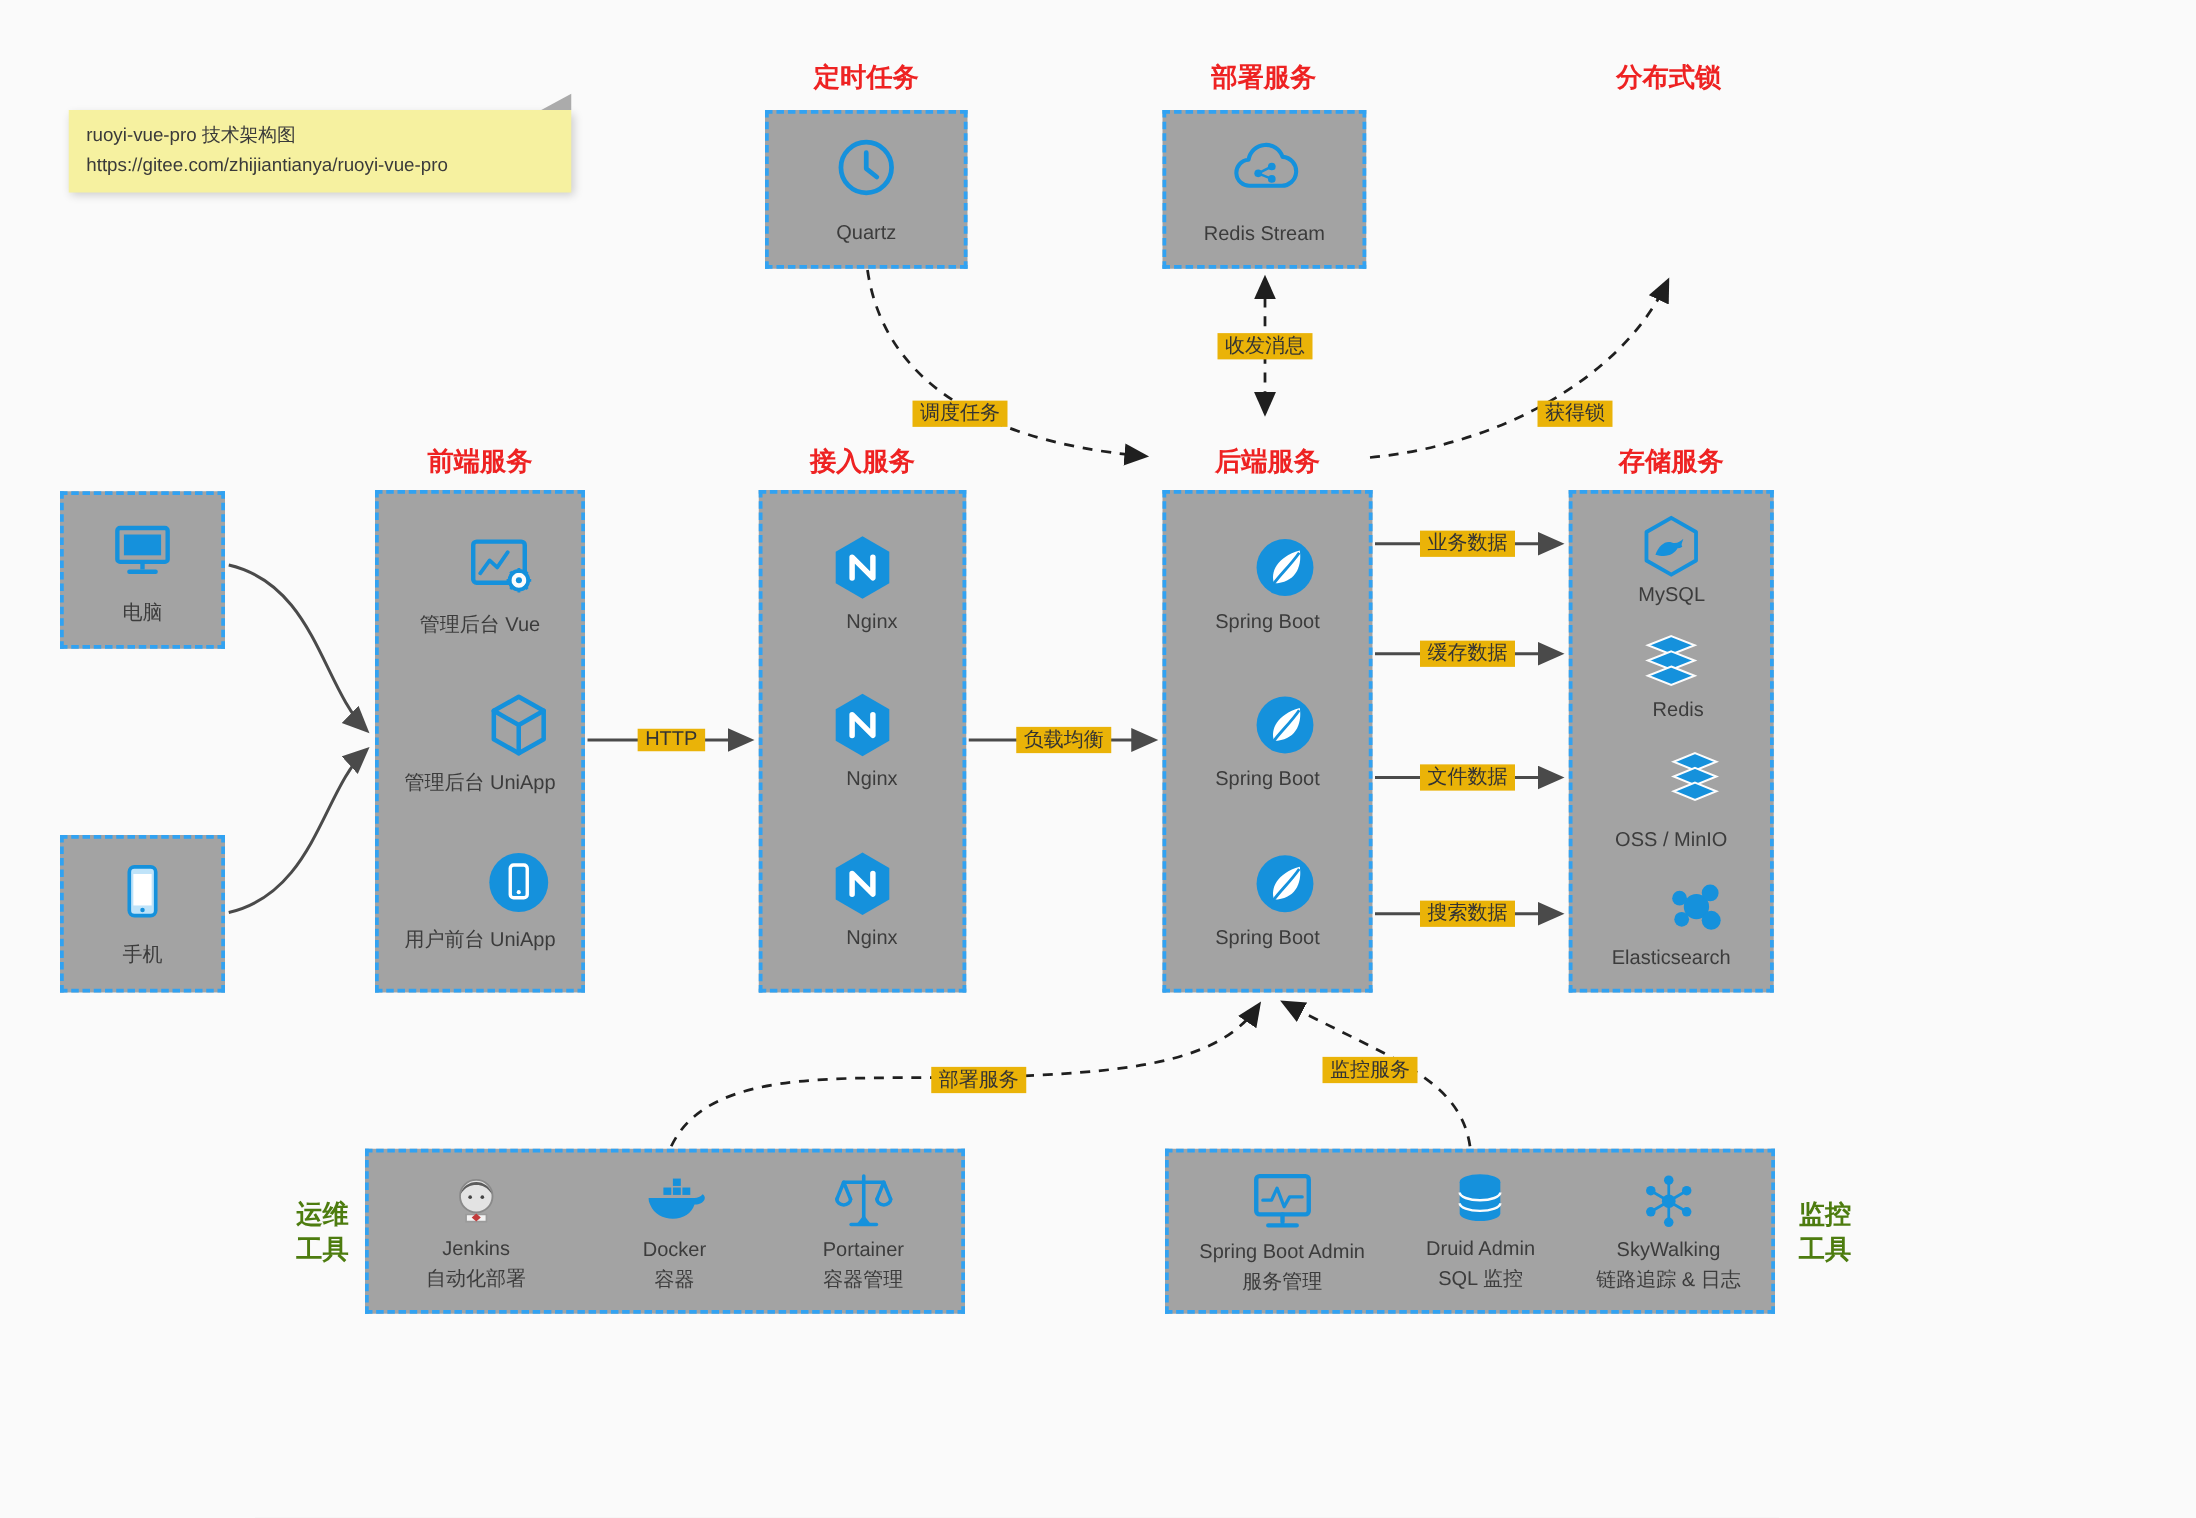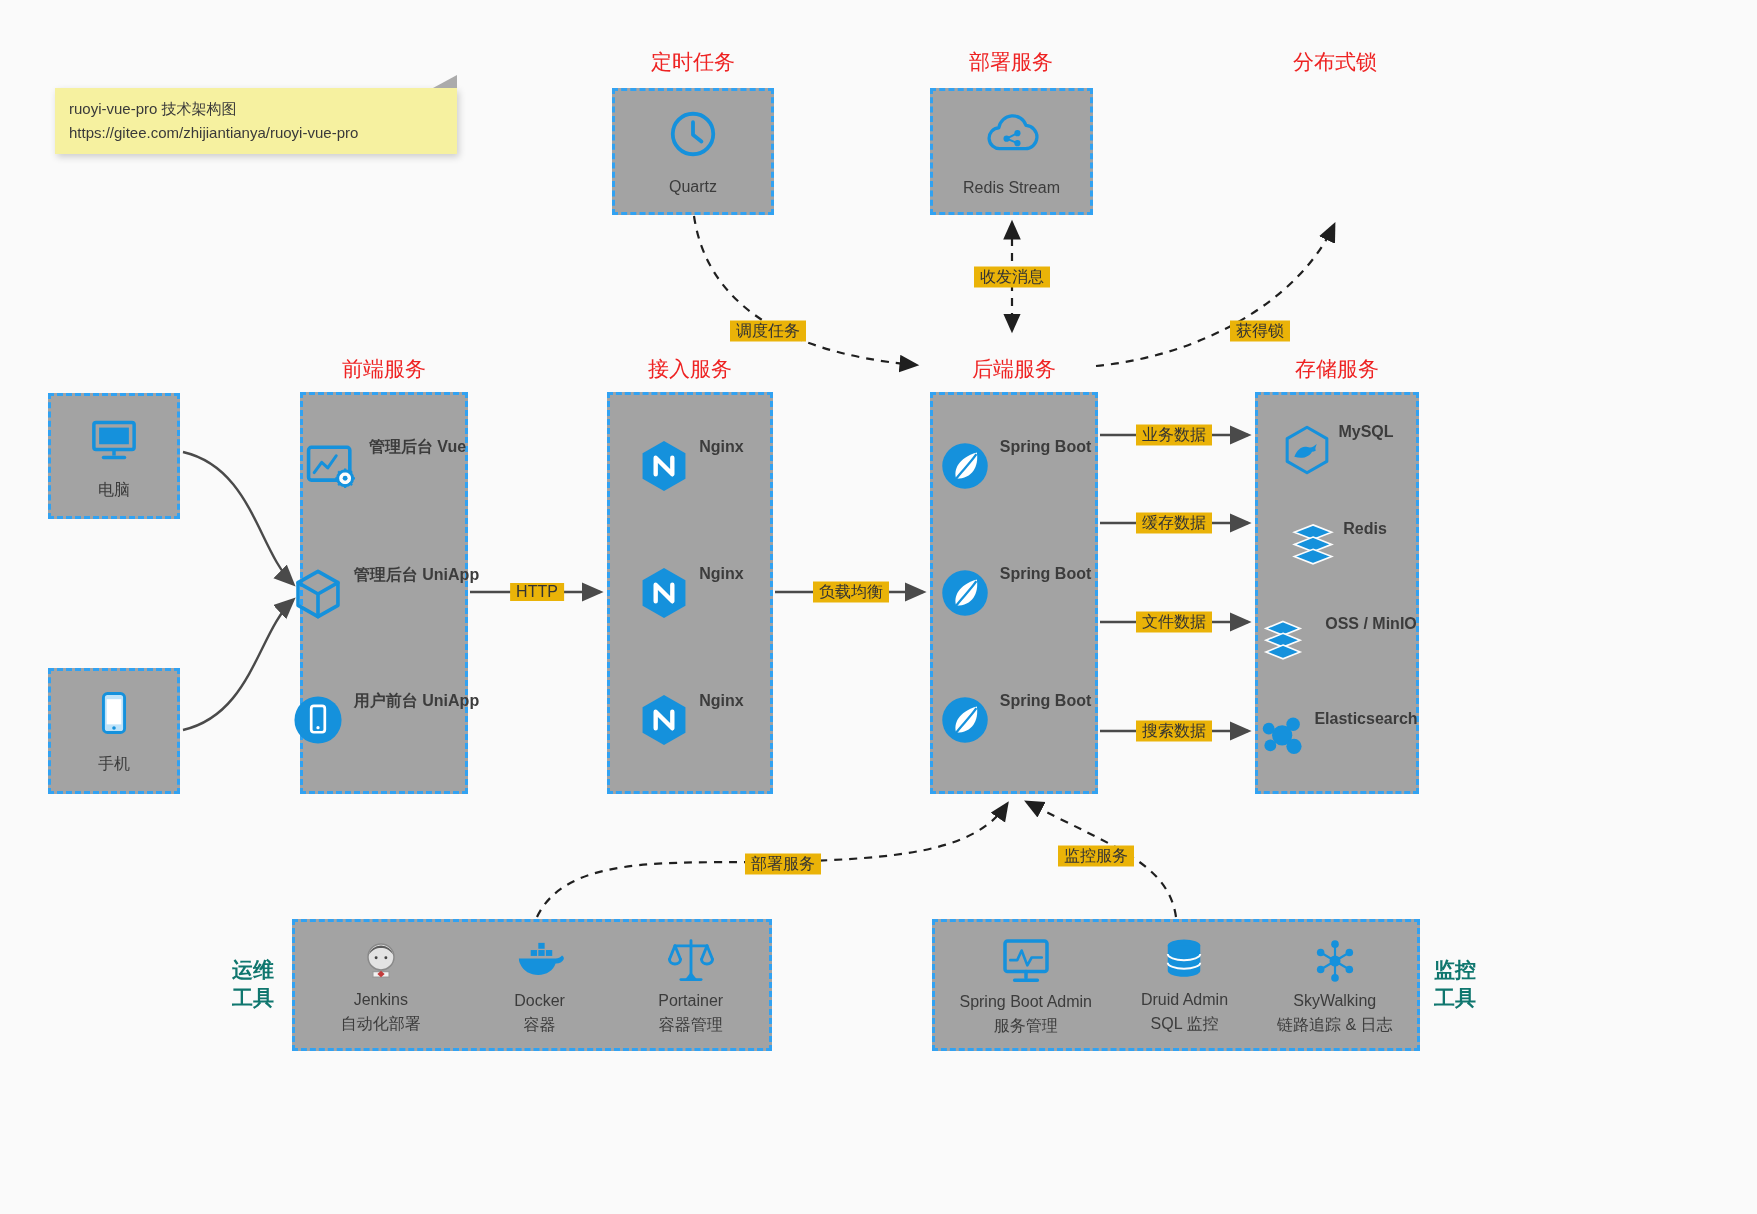--- a/index.html
+++ b/index.html
@@ -1,34 +1,34 @@
 <!DOCTYPE html>
 <html><head>
 <meta charset="utf-8">
 <style>
   html,body{margin:0;padding:0;background:#f2f2f2;}
   .canvas{
     position:relative;width:1757px;height:1214px;background:#fafafa;
     font-family:"Liberation Sans","DejaVu Sans",sans-serif;overflow:hidden;
   }
   .dashed-box{position:absolute;border:3px dashed #31a2f2;background:#a3a3a3;box-sizing:border-box;z-index:2;}
-  .col-title{position:absolute;transform:translateX(-50%);color:#ee2222;font-size:21px;font-weight:400;white-space:nowrap;z-index:4;}
+  .col-title{position:absolute;transform:translateX(-50%);color:#ee2222;font-size:21px;font-weight:700;white-space:nowrap;z-index:4;}
   .vstack{display:flex;flex-direction:column;align-items:center;justify-content:space-around;width:100%;height:100%;padding:8px 0;box-sizing:border-box;}
-  .node{display:flex;flex-direction:row;align-items:flex-start;gap:7px;font-weight:bold;}
+  .node{display:flex;flex-direction:column;align-items:flex-end;gap:7px;}
   .node-label{font-size:16px;color:#3c3c3c;white-space:nowrap;}
   .hstack{display:flex;flex-direction:row;align-items:center;justify-content:space-around;width:100%;height:100%;box-sizing:border-box;}
   .tool-node{display:flex;flex-direction:column;align-items:center;gap:2px;}
   .tool-name,.tool-desc{font-size:16px;color:#3c3c3c;line-height:1.35;white-space:nowrap;text-align:center;}
   .edge-label{position:absolute;transform:translate(-50%,-50%);background:#eab308;padding:0 6px;font-size:16px;color:#333;white-space:nowrap;z-index:6;}
   .overlay{position:absolute;left:0;top:0;z-index:3;pointer-events:none;}
   .sticky{position:absolute;left:55px;top:88px;width:402px;height:66px;background:#f6f1a0;
     box-shadow:2px 3px 7px rgba(0,0,0,.18);padding:9px 14px;box-sizing:border-box;
     font-size:15px;color:#3a3a3a;line-height:1.6;z-index:3;}
   .sticky-fold{position:absolute;top:-13px;right:0;width:0;height:0;border-bottom:13px solid #ababab;border-left:24px solid transparent;}
-  .side-title{position:absolute;color:#0f766e;font-size:21px;font-weight:700;line-height:1.35;z-index:4;font-family:Liberation Mono, monospace;}
+  .side-title{position:absolute;color:#4d7c0f;font-size:21px;font-weight:700;line-height:1.35;text-align:center;z-index:4;}
   .icon{display:flex;align-items:center;justify-content:center;}
 </style>
 </head>
 <body>
 
 <div class="canvas">
 
   <div class="sticky">
     <div class="sticky-fold"></div>
     <div>ruoyi-vue-pro 技术架构图</div>

